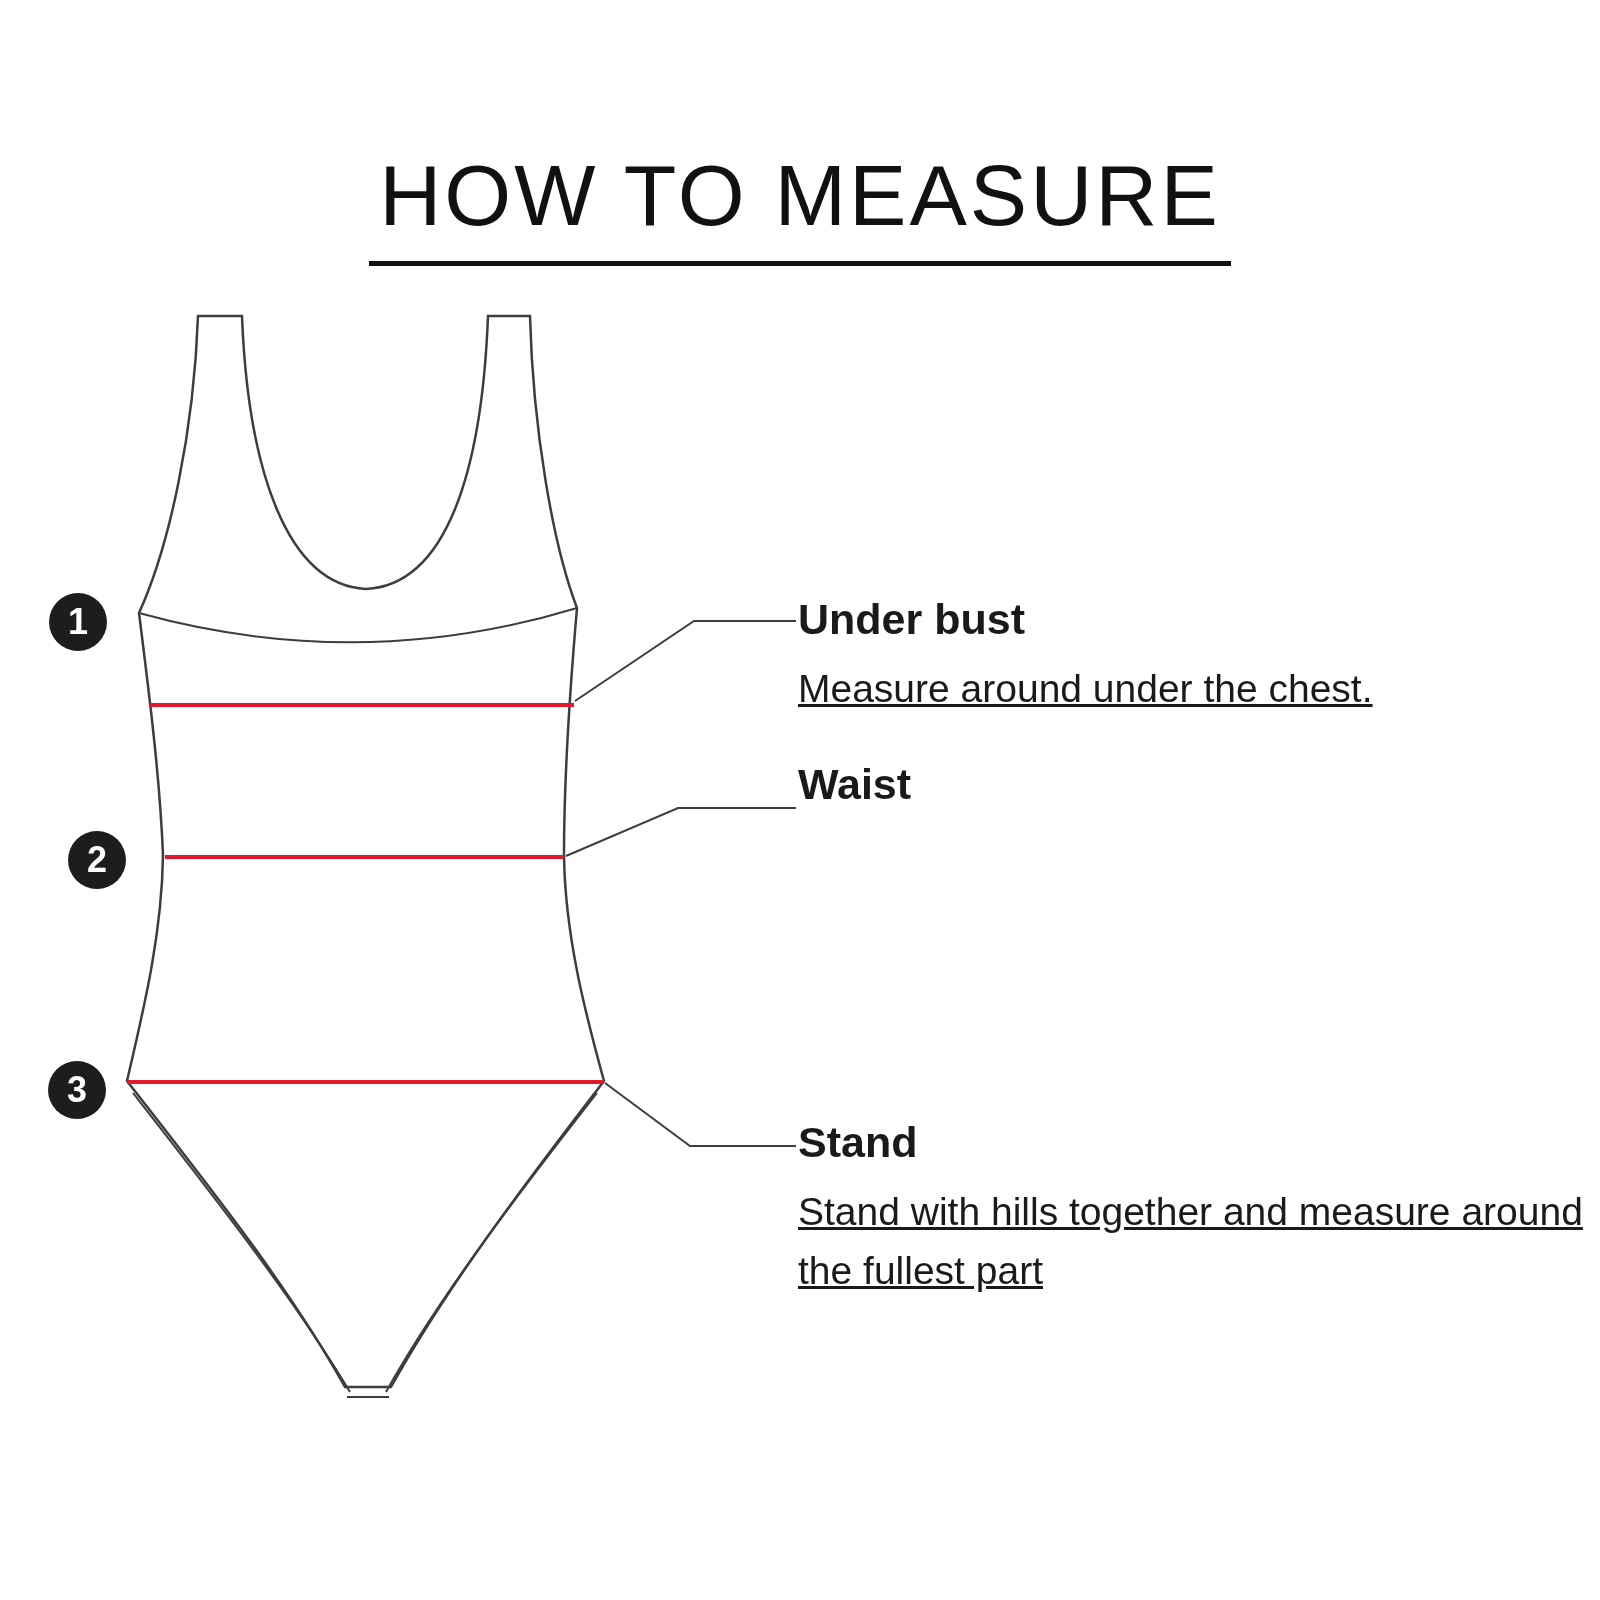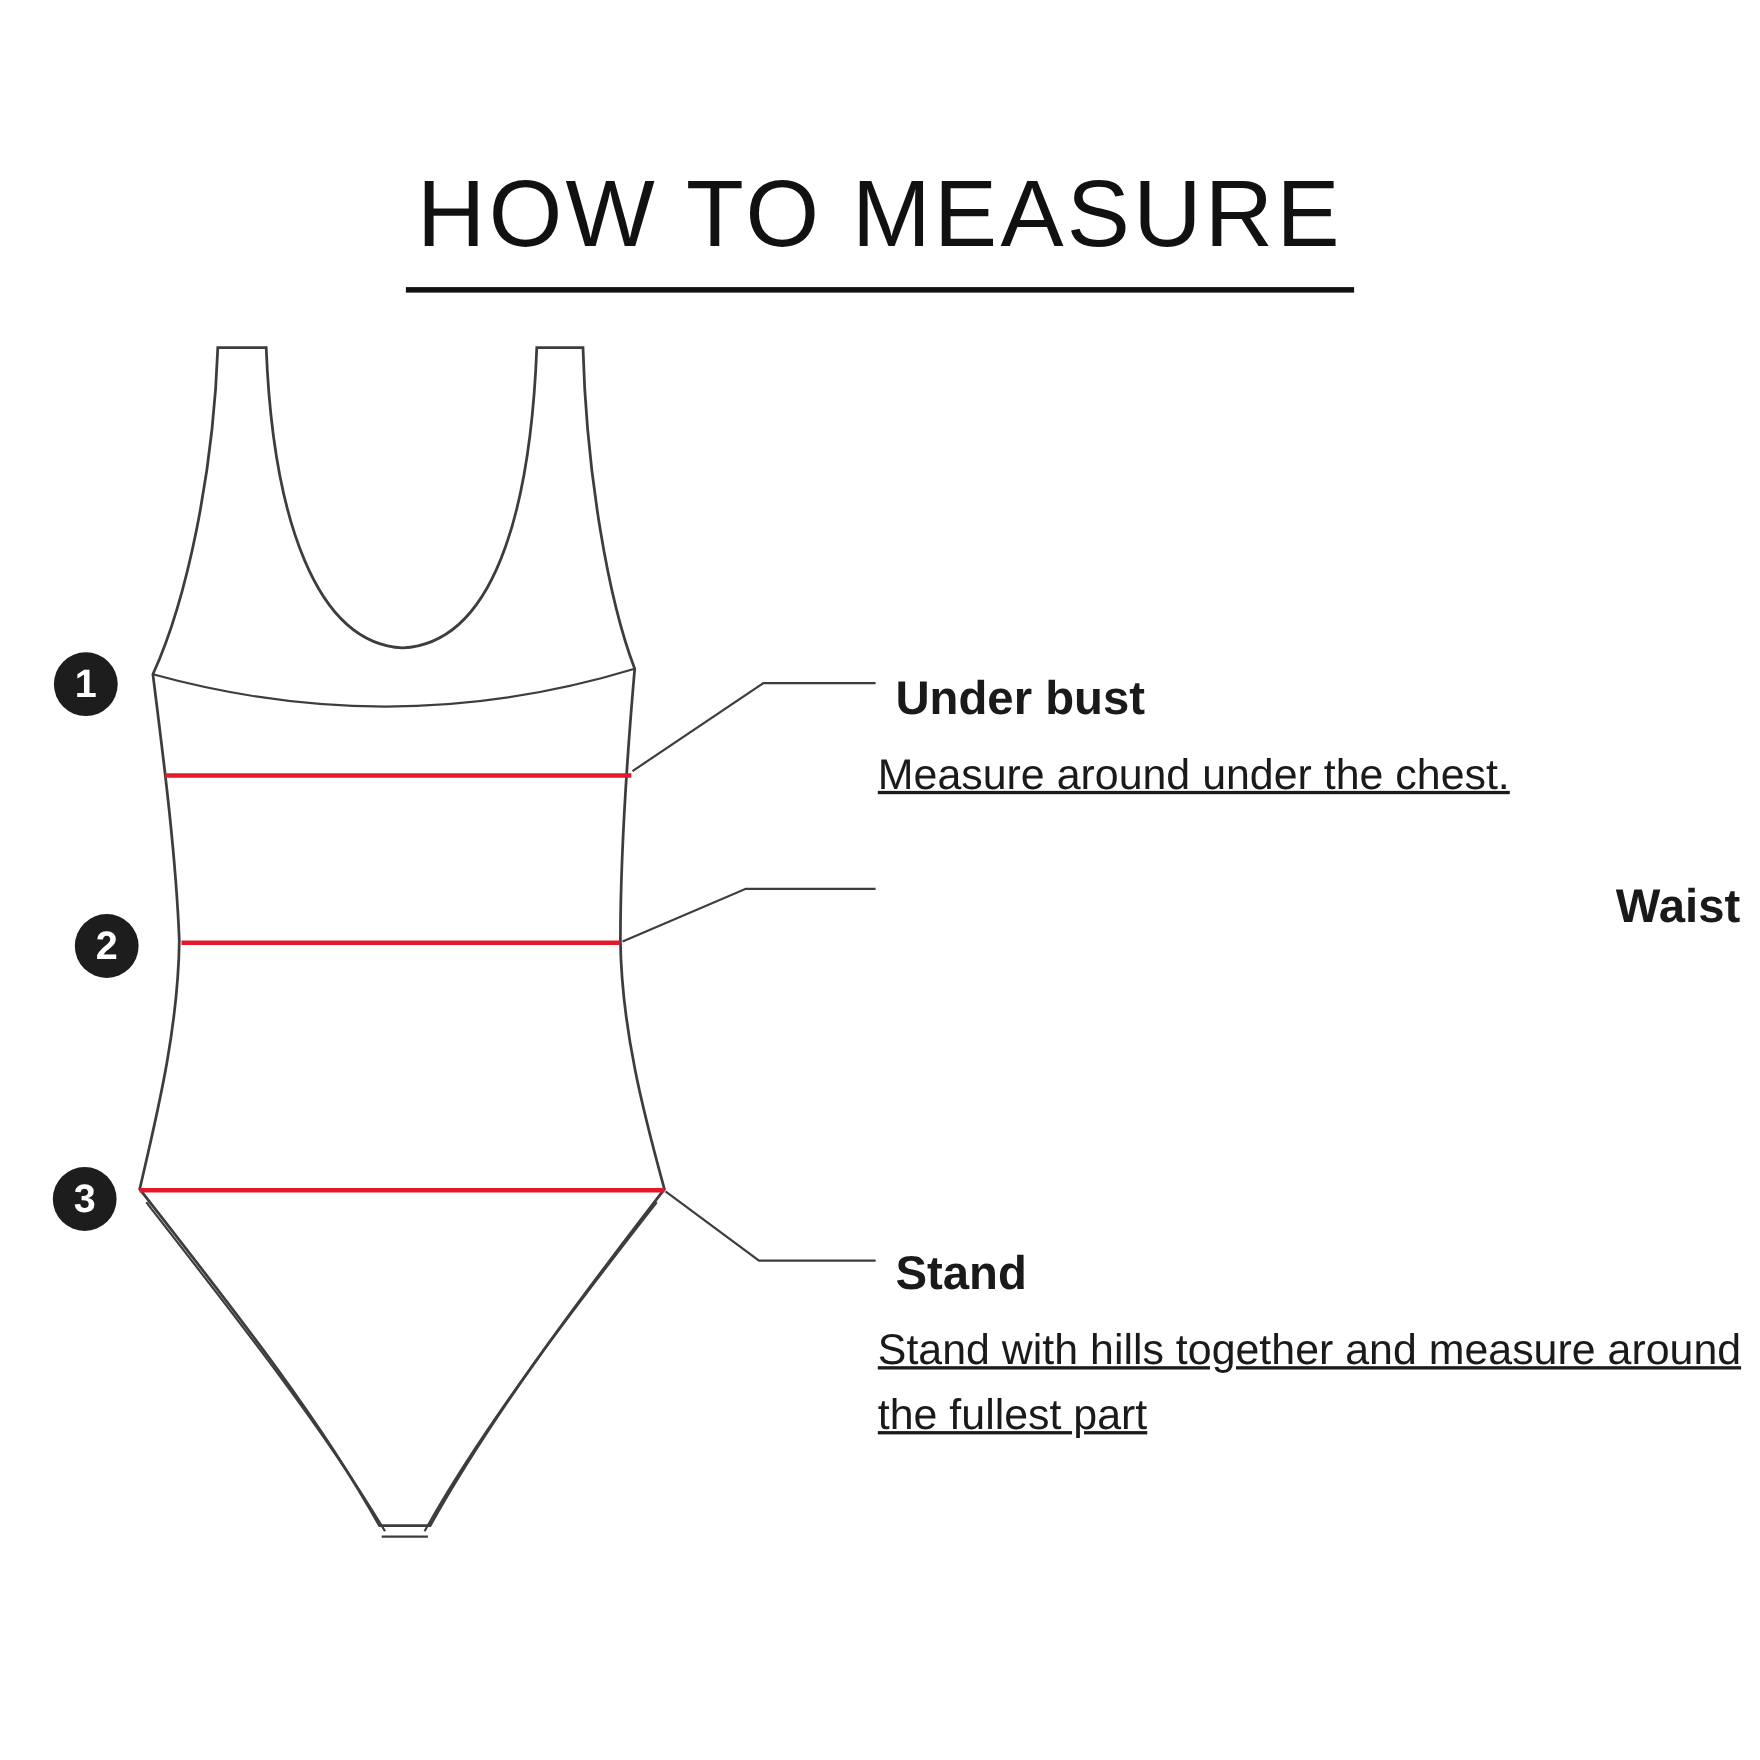--- a/index.html
+++ b/index.html
@@ -63,21 +63,21 @@
     justify-content: center;
     font-size: 36px;
     font-weight: 700;
   }
   .label-block {
     position: absolute;
     width: 800px;
     color: #1a1a1a;
   }
   .label-block h3 {
-    margin: 16px;
+    margin: 0;
     font-size: 43px;
     font-weight: 700;
     line-height: 1.15;
   }
   .label-block p {
     margin: 16px 0 0 0;
     font-size: 39px;
     font-weight: 400;
     line-height: 1.5;
     text-decoration: underline;
@@ -137,21 +137,21 @@
   </div>
   <div class="marker" style="left:48px; top:1061px;">
     <span>3</span>
   </div>
 
   <div class="label-block" style="left:798px; top:595px;">
     <h3>Under bust</h3>
     <p>Measure around under the chest.</p>
   </div>
 
-  <div class="label-block" style="left:798px; top:784px;text-align:right;">
+  <div class="label-block" style="left:798px; top:760px;">
     <h3>Waist</h3>
   </div>
 
   <div class="label-block" style="left:798px; top:1118px;">
     <h3>Stand</h3>
     <p>Stand with hills together and measure around  the fullest part</p>
   </div>
 
 </div>
 

